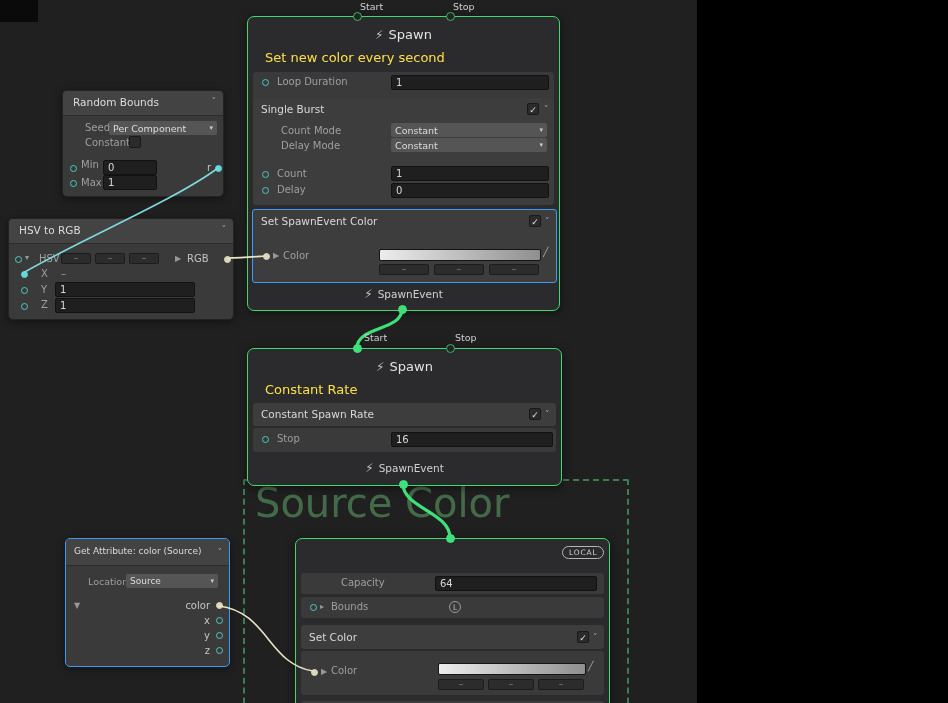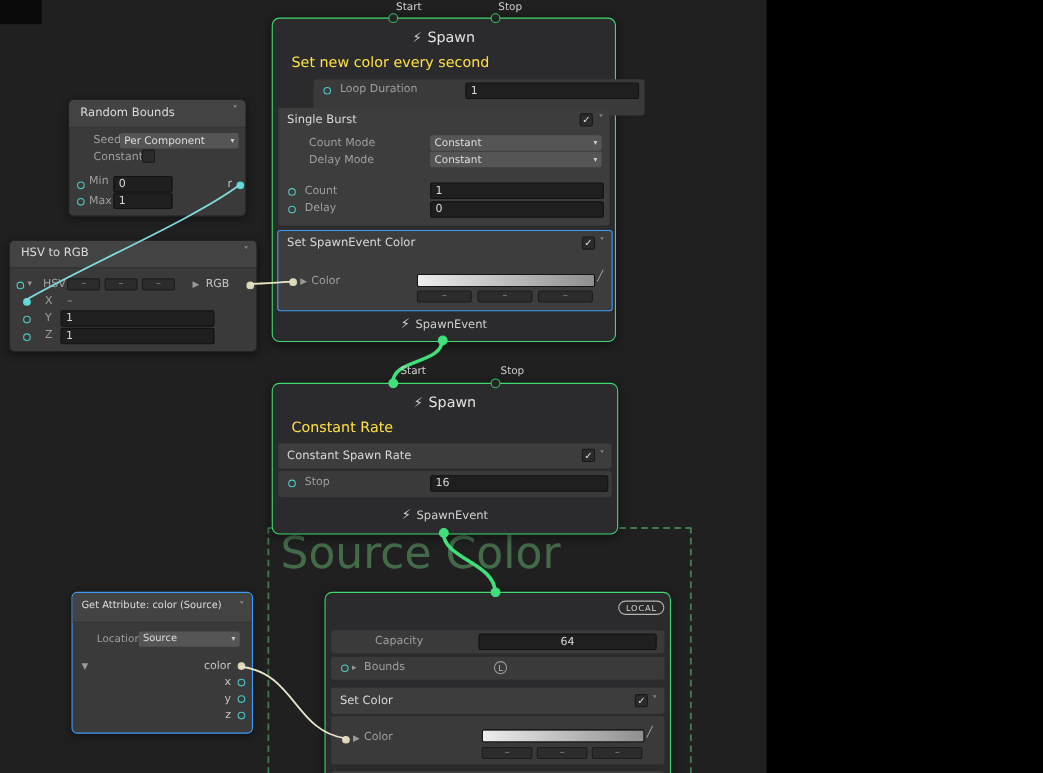--- a/index.html
+++ b/index.html
@@ -116,21 +116,21 @@
   </div>
 
   <div class="flabel" style="left:360px;top:1px;">Start</div>
   <div class="flabel" style="left:453px;top:1px;">Stop</div>
   <div class="ctx" style="left:247px;top:16px;width:311px;height:293px;">
     <div class="ctx-title" style="top:10px;">
       <span class="bolt">⚡</span><span>Spawn</span>
     </div>
     <div class="ctx-sub" style="left:17px;top:33px;">Set new color every second</div>
 
-    <div class="blk" style="left:5px;top:55px;width:301px;height:33px;margin-left:32px;">
+    <div class="blk" style="left:5px;top:55px;width:301px;height:33px;">
       <span class="port p-teal" style="left:9px;top:7px;"></span>
       <div class="lbl" style="left:24px;top:4px;">Loop Duration</div>
       <div class="field" style="left:138px;top:3px;width:158px;">1</div>
     </div>
 
     <div class="blk dark" style="left:5px;top:81px;width:301px;height:107px;">
       <div class="b-title" style="left:8px;top:5px;">Single Burst</div>
       <span class="chk" style="left:274px;top:5px;">✓</span>
       <span class="chev" style="left:291px;top:6px;">˅</span>
       <div class="lbl" style="left:28px;top:27px;">Count Mode</div>
@@ -209,21 +209,21 @@
     <div class="lbl lt" style="left:96px;top:91px;width:48px;text-align:right;">y</div>
     <span class="port p-teal" style="left:150px;top:93px;"></span>
     <div class="lbl lt" style="left:96px;top:106px;width:48px;text-align:right;">z</div>
     <span class="port p-teal" style="left:150px;top:108px;"></span>
   </div>
 
   <div class="ctx" style="left:295px;top:538px;width:313px;height:175px;">
     <div class="badge" style="left:266px;top:7px;">LOCAL</div>
     <div class="blk" style="left:5px;top:34px;width:303px;height:21px;">
       <div class="lbl" style="left:40px;top:4px;">Capacity</div>
-      <div class="field" style="left:134px;top:3px;width:162px;text-align:center;">64</div>
+      <div class="field" style="left:134px;top:3px;width:162px;">64</div>
     </div>
     <div class="blk" style="left:5px;top:58px;width:303px;height:21px;">
       <span class="port p-teal" style="left:9px;top:7px;"></span>
       <span class="expander" style="left:19px;top:5px;">▸</span>
       <div class="lbl" style="left:30px;top:4px;">Bounds</div>
       <span class="licon" style="left:148px;top:4px;">L</span>
     </div>
     <div class="blk dark" style="left:5px;top:86px;width:303px;height:24px;">
       <div class="b-title" style="left:8px;top:6px;">Set Color</div>
       <span class="chk" style="left:276px;top:6px;">✓</span>

